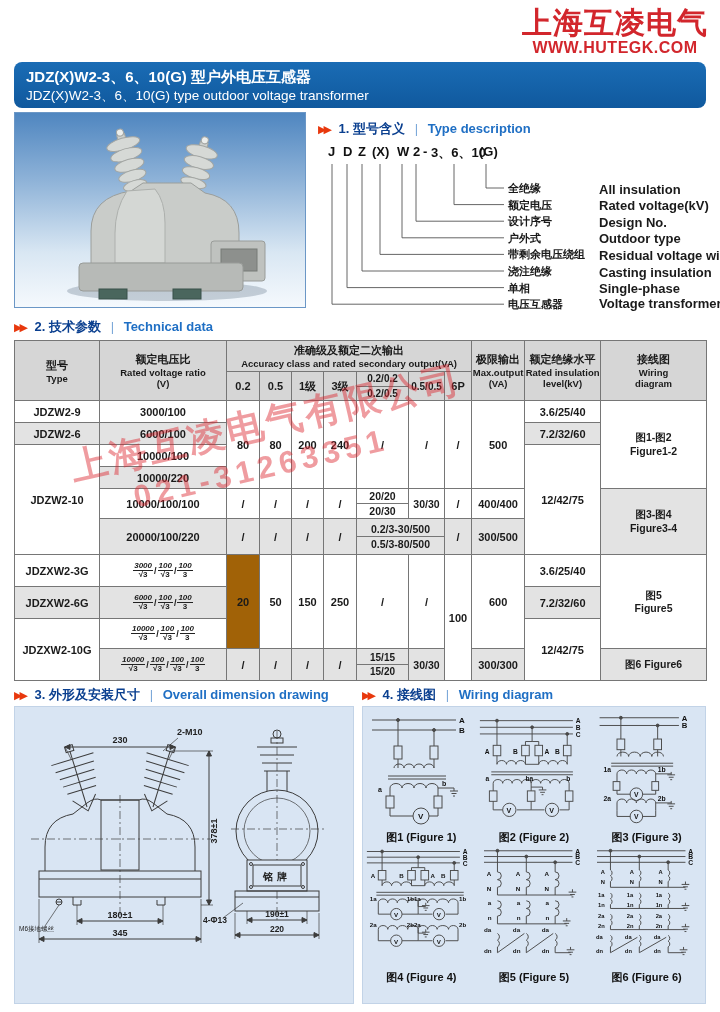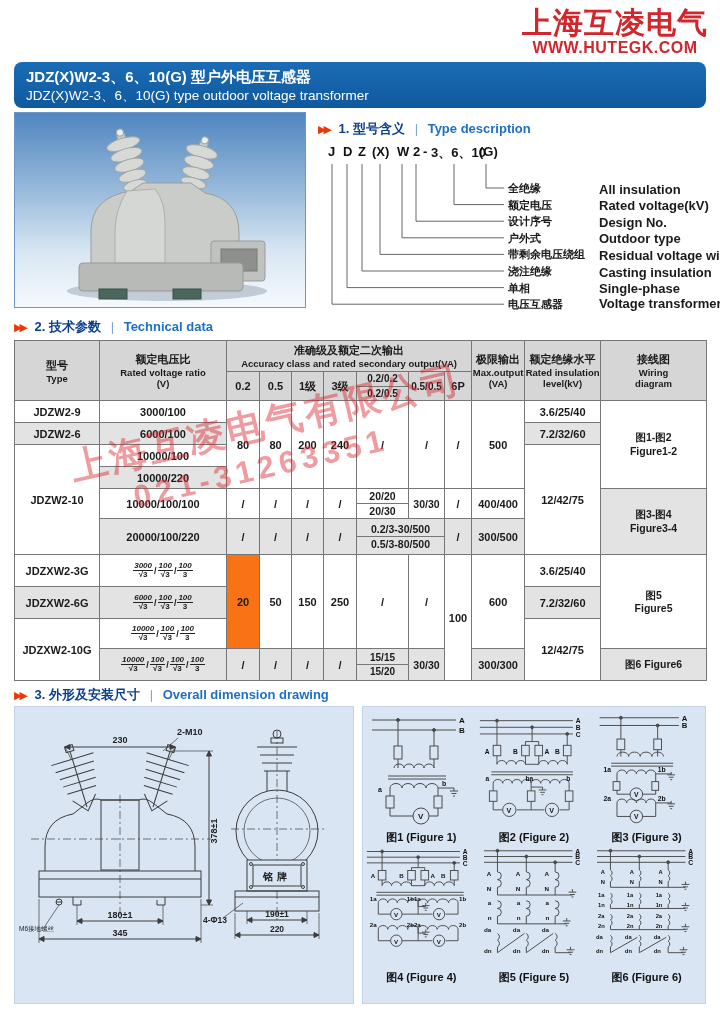--- a/index.html
+++ b/index.html
@@ -319,21 +319,21 @@
         <span class="fr">
               <span class="fn">3000</span>
               <span>√3</span>
             </span><span class="fsl">/</span><span class="fr">
               <span class="fn">100</span>
               <span>√3</span>
             </span><span class="fsl">/</span><span class="fr">
               <span class="fn">100</span>
               <span>3</span>
             </span></td>
-      <td rowspan="3" style="background:#f97316">20</td>
+      <td rowspan="3" style="background:#a16207">20</td>
       <td rowspan="3" style="background:#fff">50</td>
       <td rowspan="3" style="background:#fff">150</td>
       <td rowspan="3" style="background:#fff">250</td>
       <td rowspan="3" style="background:#fff">/</td>
       <td rowspan="3" style="background:#fff">/</td>
       <td rowspan="4" style="background:#fff">100</td>
       <td rowspan="3" style="background:#fff">600</td>
       <td>3.6/25/40</td>
       <td rowspan="3" style="background:#fff">
         <div class="wd2">
@@ -411,20 +411,27 @@
   </div>
 
   <div class="sec" style="left:14px;top:686px">
     <span class="tri">▶▶</span>
     <span class="zh">3.</span>
     <span class="zh">外形及安装尺寸</span>
     <span class="sep">|</span>
     <span class="en">Overall dimension drawing</span>
   </div>
 
+  <div class="sec" style="left:362px;top:686px">
+    <span class="tri">▶▶</span>
+    <span class="zh">4.</span>
+    <span class="zh">接线图</span>
+    <span class="sep">|</span>
+    <span class="en">Wiring diagram</span>
+  </div>
 
   <div class="panel" id="dimpanel">
     <svg width="338" height="296" viewBox="0 0 338 296" fill="none" stroke="#3c3c3c" stroke-width="1">
 
       <g>
         <path d="M105,88 V212" stroke-dasharray="8 3 2 3" stroke-width="0.7"></path>
         <path d="M16,132 H196" stroke-dasharray="8 3 2 3" stroke-width="0.7"></path>
         <g transform="rotate(-17 72 100)">
           <line x1="72" y1="42" x2="72" y2="100"></line>
             <rect x="68" y="36" width="8" height="6"></rect>

